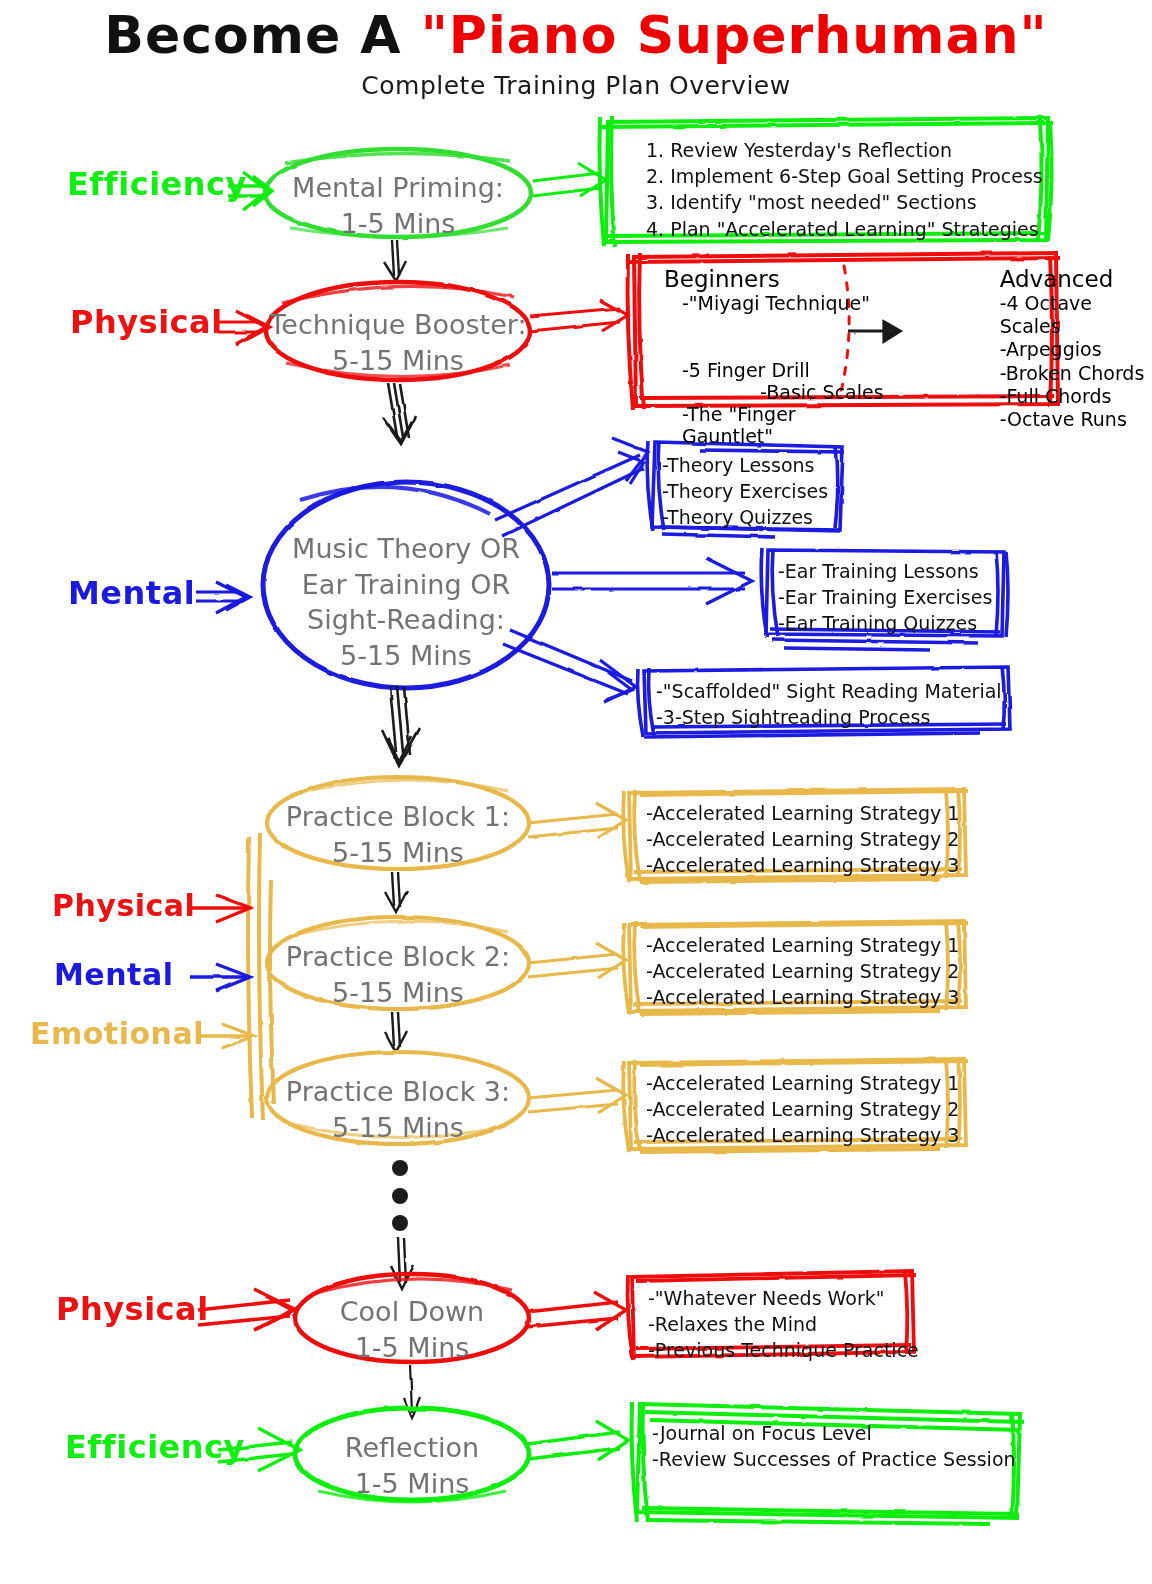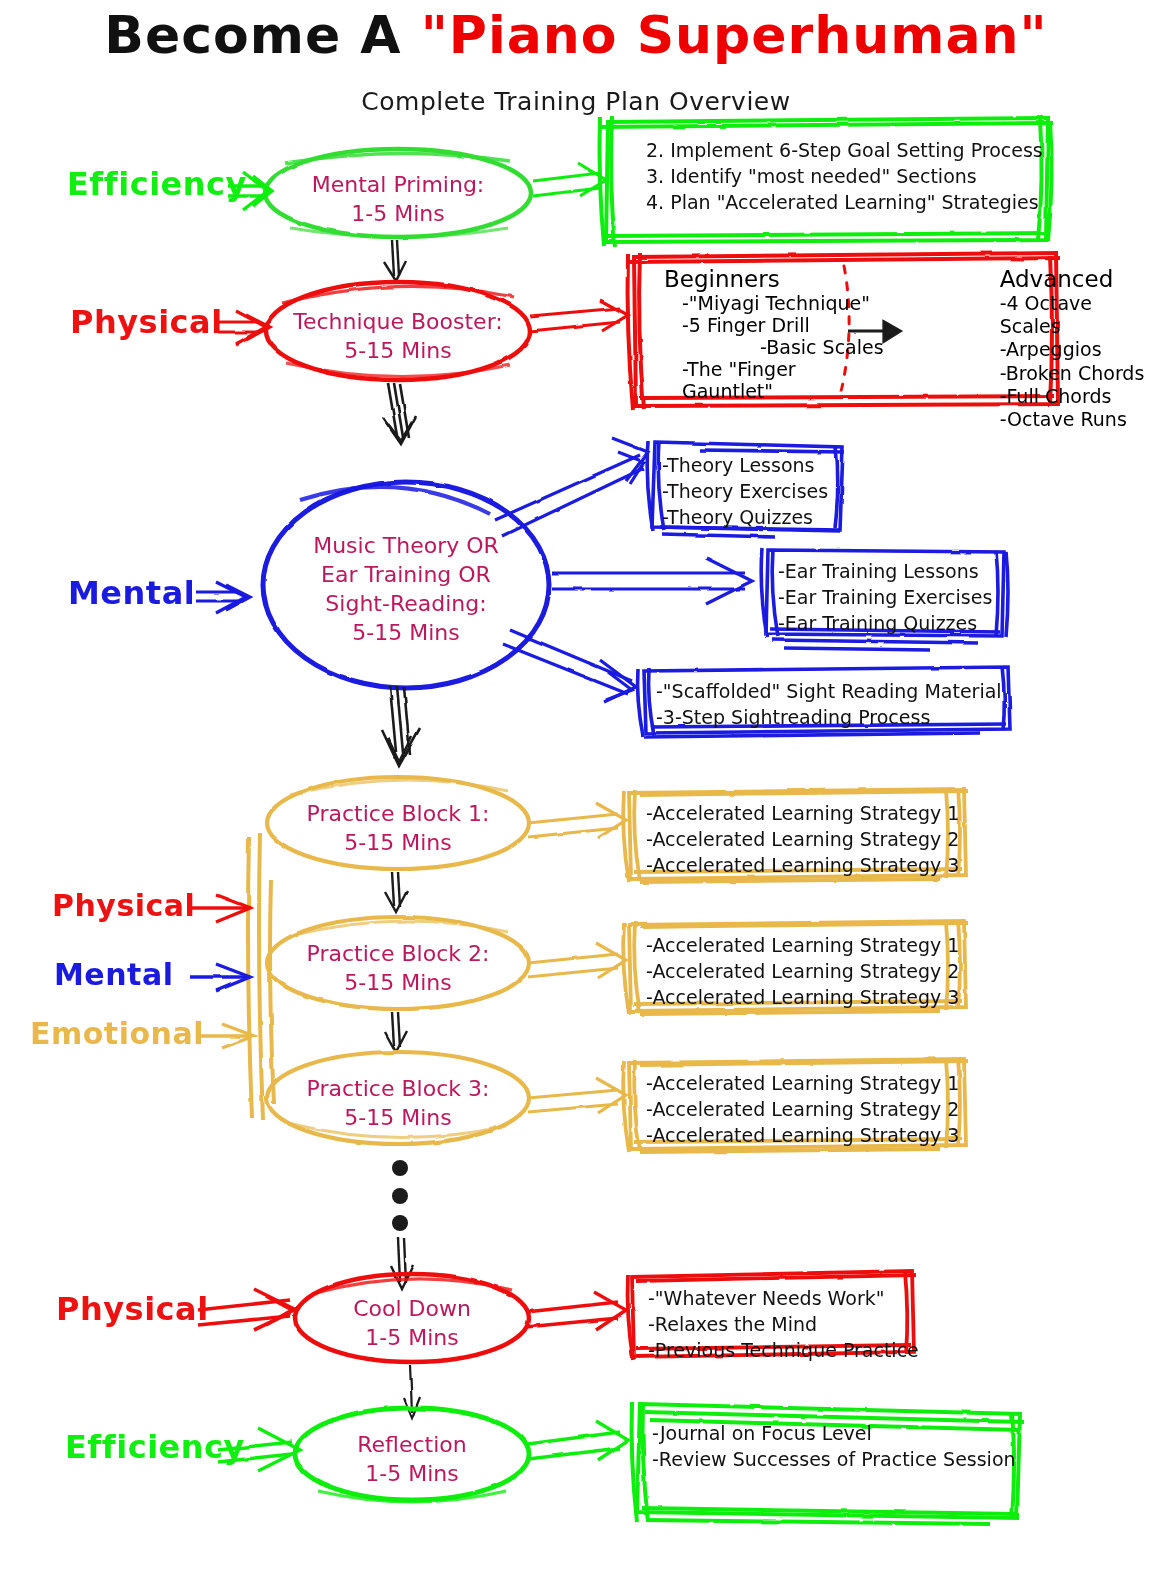--- a/index.html
+++ b/index.html
@@ -31,21 +31,21 @@
     font-family: "DejaVu Sans", sans-serif;
     font-size: 52px;
     font-weight: bold;
     letter-spacing: 1px;
     line-height: 1.05;
     white-space: nowrap;
   }
   #title-line .t-black { color: #111111; }
   #title-line .t-red { color: #ee0000; }
   #subtitle {
-    margin-top: 24px;
+    margin-top: 8px;
     font-size: 25px;
     color: #1a1a1a;
     letter-spacing: 0.5px;
   }
 
   
   .side-label {
     position: absolute;
     font-size: 30px;
     font-weight: bold;
@@ -54,22 +54,22 @@
   }
   .lbl-green  { color: #11ee11; margin-left: 23px; }
   .lbl-red    { color: #ee1111; }
   .lbl-blue   { color: #1a1ae0; }
   .lbl-gold   { color: #e8b84b; }
 
   
   .node-text {
     position: absolute;
     text-align: center;
-    color: #be185d;
-    font-size: 22px;
+    color: #737373;
+    font-size: 27px;
     line-height: 1.32;
     white-space: nowrap;
     pointer-events: none;
   }
 
   
   .box-text {
     position: absolute;
     color: #111111;
     font-size: 19px;
@@ -464,30 +464,31 @@
   <div>Cool Down</div>
   <div>1-5 Mins</div>
 </div>
 
 <div class="node-text" style="left:292px; top:1430px; width:240px;">
   <div>Reflection</div>
   <div>1-5 Mins</div>
 </div>
 
 <div class="box-text" style="left:646px; top:137px;">
+  <span class="li">1. Review Yesterday's Reflection</span>
   <span class="li">2. Implement 6-Step Goal Setting Process</span>
   <span class="li">3. Identify "most needed" Sections</span>
   <span class="li">4. Plan "Accelerated Learning" Strategies</span>
 </div>
 
 <div class="two-col" style="left:664px; top:266px;">
   <div class="col">
     <span class="hd" style="font-size:23px;">Beginners</span>
     <span class="li" style="font-size:19px; padding-left:18px; display:block;">-"Miyagi Technique"</span>
-    <span class="li" style="font-size:19px; padding-left:18px; display:block;">-5 Finger Drill</span>
+    <span class="li" style="font-size:19px; padding-left:18px; display:block;margin-top:45px;">-5 Finger Drill</span>
     <span class="li" style="font-size:19px; padding-left:18px; display:block;text-align:right;">-Basic Scales</span>
     <span class="li" style="font-size:19px; padding-left:18px; display:block;">-The "Finger Gauntlet"</span>
   </div>
   <div class="col" style="margin-left:38px;">
     <span class="hd" style="font-size:23px; padding-left:18px;">Advanced</span>
     <span class="li" style="font-size:19px; padding-left:18px; display:block; line-height:1.22;">-4 Octave Scales</span>
     <span class="li" style="font-size:19px; padding-left:18px; display:block; line-height:1.22;">-Arpeggios</span>
     <span class="li" style="font-size:19px; padding-left:18px; display:block; line-height:1.22;">-Broken Chords</span>
     <span class="li" style="font-size:19px; padding-left:18px; display:block; line-height:1.22;">-Full Chords</span>
     <span class="li" style="font-size:19px; padding-left:18px; display:block; line-height:1.22;">-Octave Runs</span>

